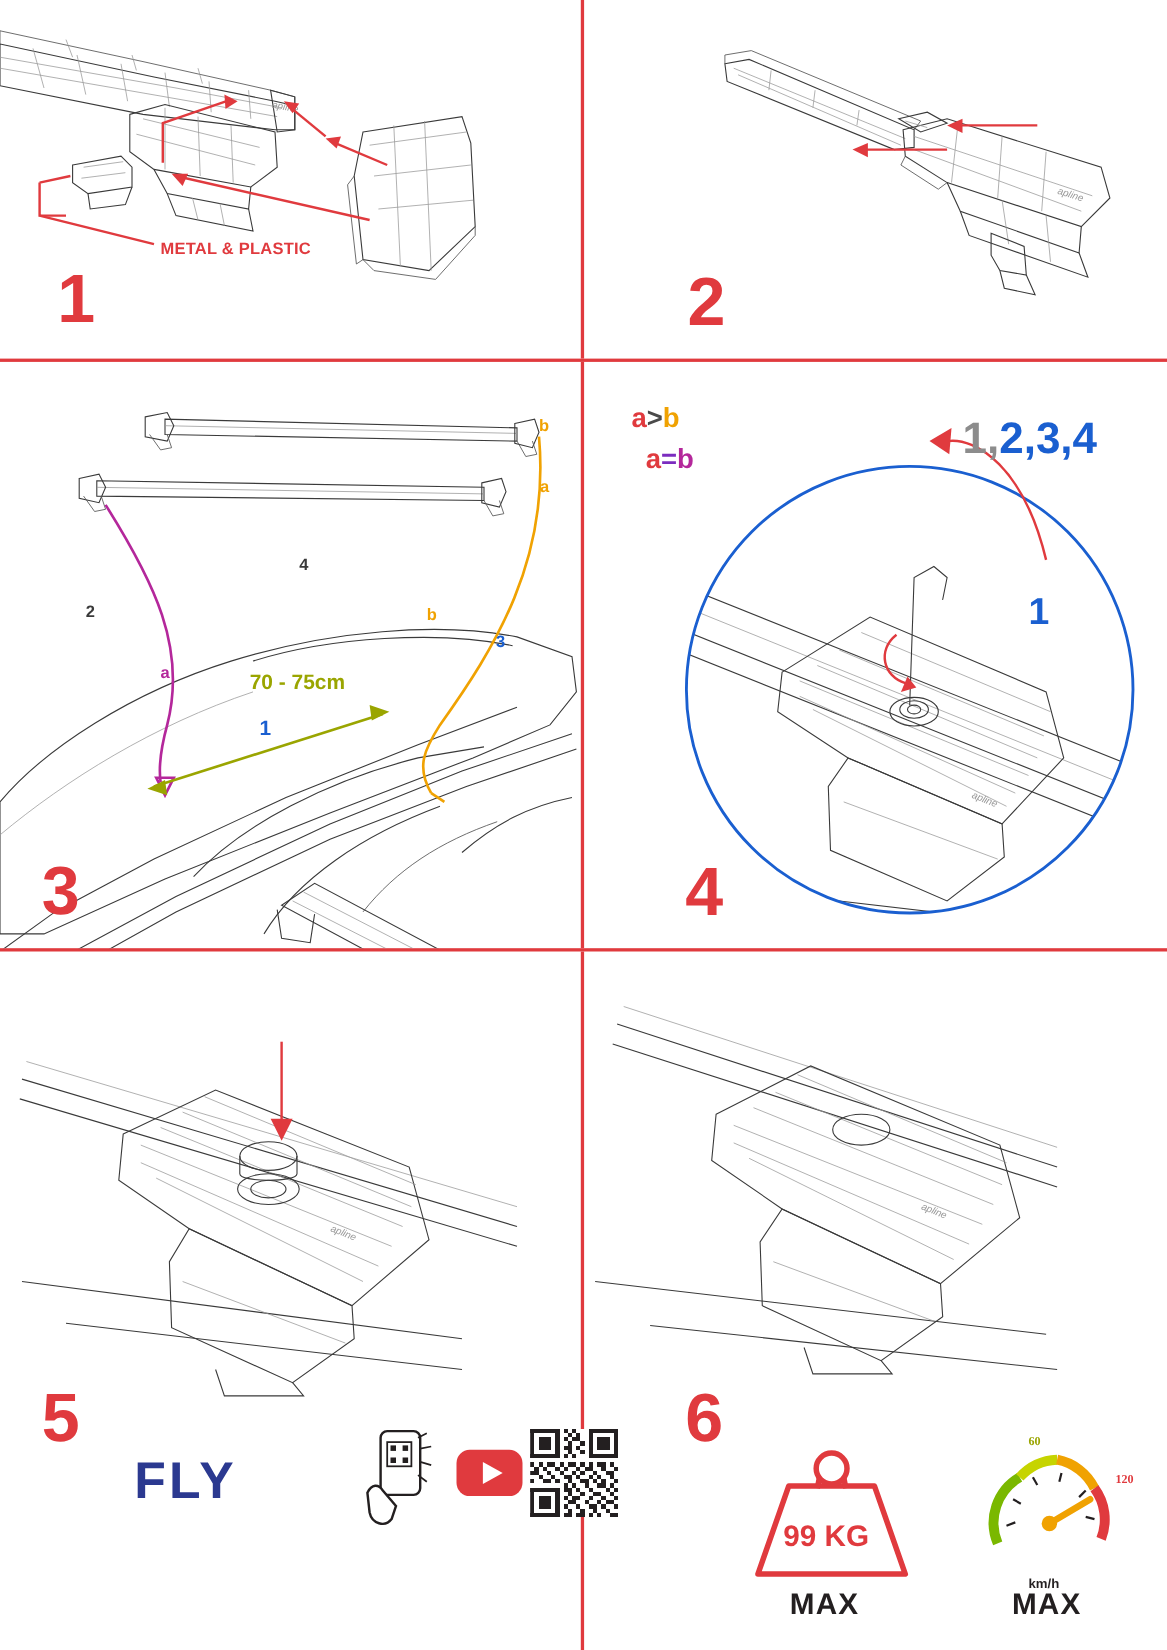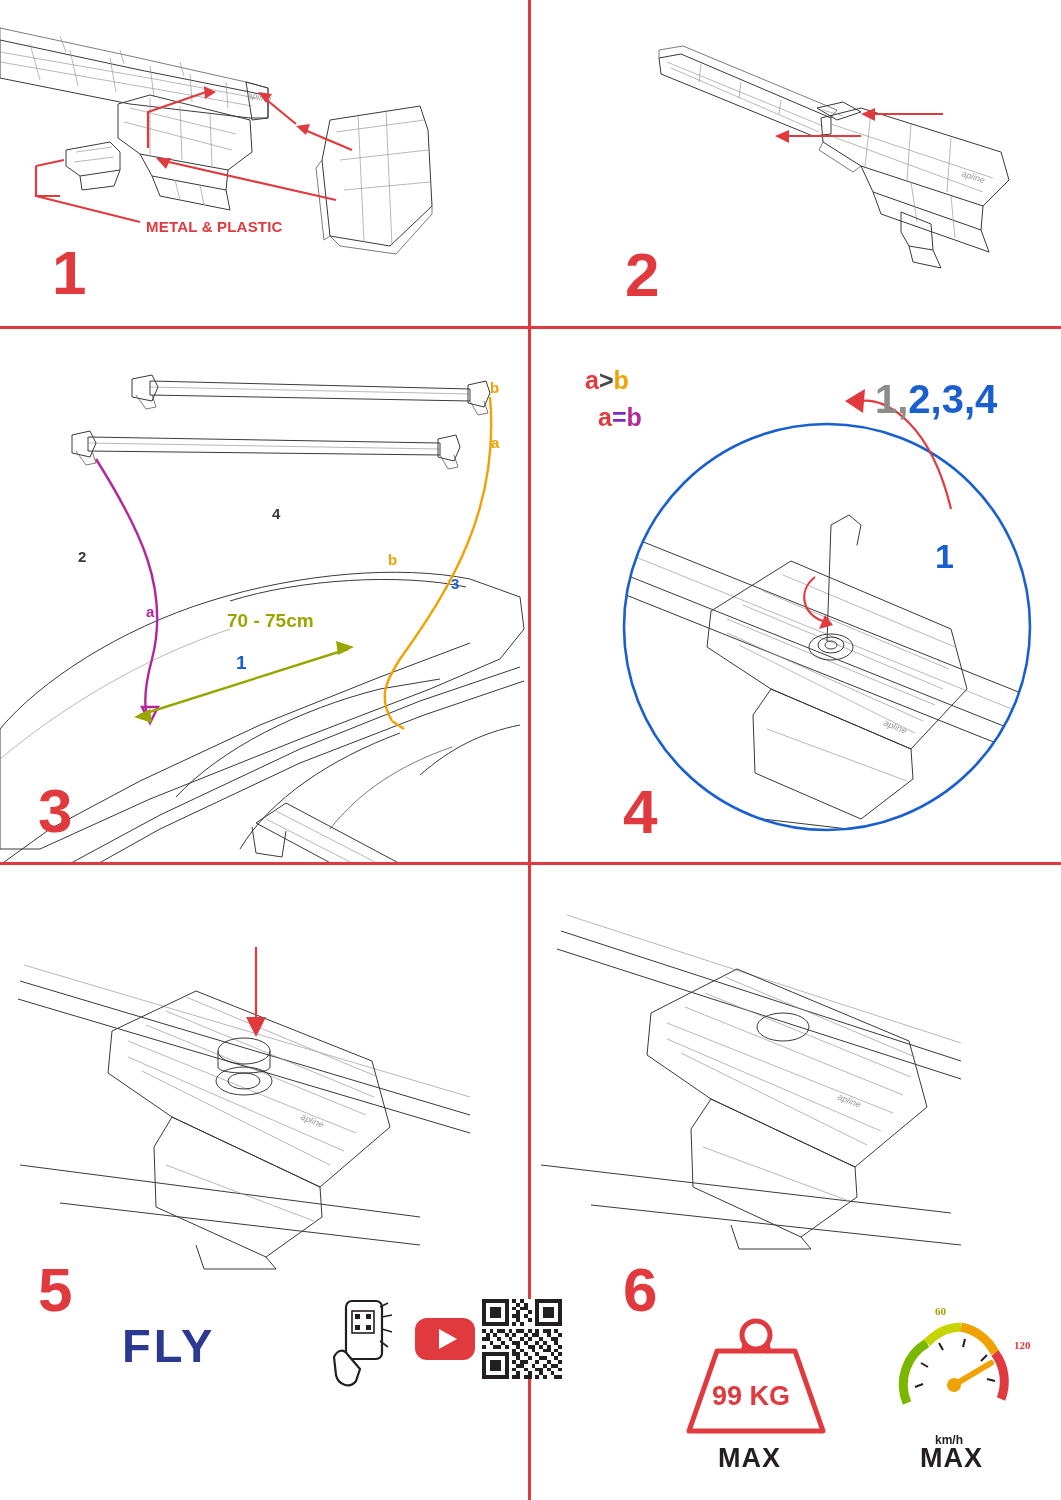--- a/index.html
+++ b/index.html
@@ -66,21 +66,21 @@
   .metal-list {
     position:absolute;
     color:#2b3990;
     font-weight:bold;
     font-size:10.5px;
     line-height:11.5px;
     text-align:right;
     white-space:nowrap;
   }
 
-  .ab-line { position:absolute; font-weight:bold; font-size:25px; letter-spacing:0px;margin-left:11px; }
+  .ab-line { position:absolute; font-weight:bold; font-size:25px; letter-spacing:0px; }
   .ab-a { color:#e03a3e; }
   .ab-gt { color:#4a4a4a; }
   .ab-b { color:#f0a202; }
   .ab-eq { color:#7b2cbf; }
   .ab-b2 { color:#b4279b; }
 
   .lbl { position:absolute; font-weight:bold; font-size:15px; }
   .lbl-b1 { color:#f0a202; }
   .lbl-a1 { color:#f0a202; }
   .lbl-a2 { color:#b4279b; }

